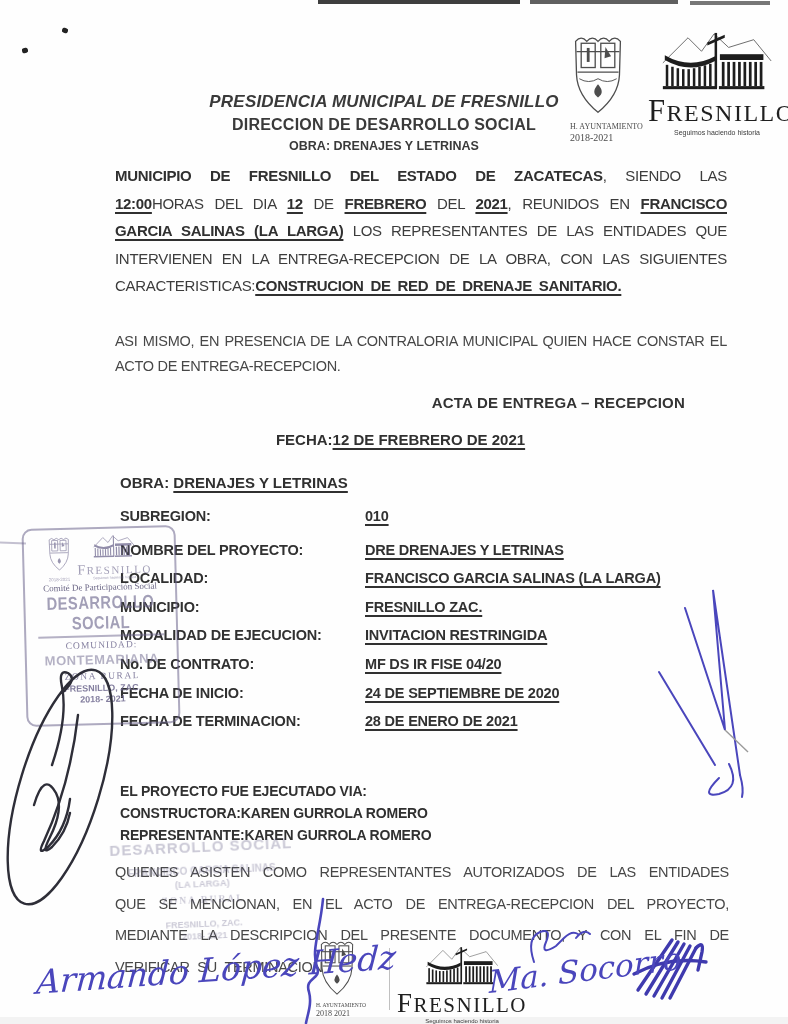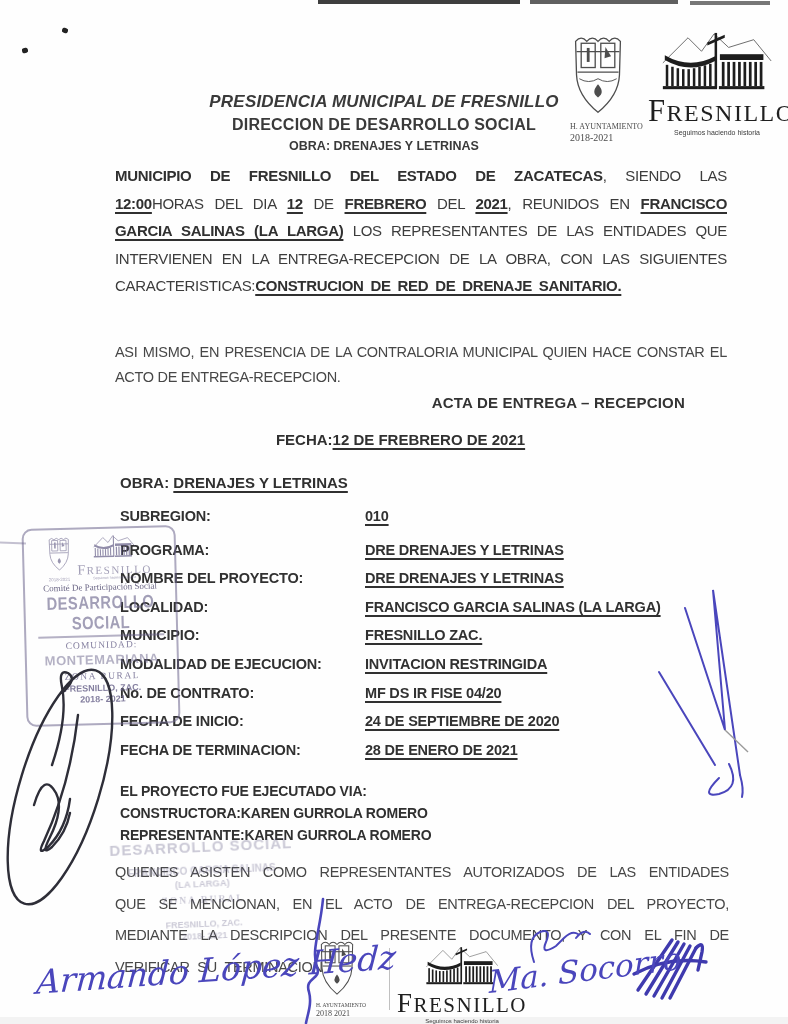--- a/index.html
+++ b/index.html
@@ -25,21 +25,21 @@
   .brand { text-align:center; color:#1f1f1f; }
   .brand-word { font-family:"Liberation Serif", serif; letter-spacing:1.5px; line-height:1; }
   .brand-word::first-letter { font-size:128%; }
   .brand-tag { color:#3a3a3a; }
 
   
   .para { text-align:justify; letter-spacing:-.3px; }
   .intro { left:115px; top:162px; width:612px; font-size:15px; line-height:27.6px; word-spacing:3px; }
   .b { font-weight:700; color:#303030; }
   .bu { font-weight:700; color:#303030; text-decoration:underline; text-decoration-thickness:1.5px; text-underline-offset:2.5px; }
-  .witness { left:115px; top:340px; width:612px; font-size:14.5px; line-height:24.6px; color:#474747; }
+  .witness { left:115px; top:329px; width:612px; font-size:14.5px; line-height:24.6px; color:#474747; }
   .acta-title { left:115px; top:394px; width:570px; text-align:right; font-size:15px; font-weight:700; color:#333; letter-spacing:.2px; }
   .fecha { left:115px; top:431px; width:571px; text-align:center; font-size:15px; font-weight:700; color:#303030; }
   .obra { left:120px; top:474px; font-size:15px; font-weight:700; color:#303030; }
 
   .fields { left:120px; top:508px; width:600px; font-size:14.5px; font-weight:700; color:#313131; }
   .fields .row { height:28.6px; white-space:nowrap; }
   .fields .row:first-child { margin-bottom:5px; }
   .flabel { display:inline-block; width:245px; letter-spacing:-.2px; }
   .fvalue { text-decoration:underline; text-decoration-thickness:1.5px; text-underline-offset:2.5px; letter-spacing:-.2px; }
 
@@ -164,21 +164,20 @@
   <div class="abs fecha">
     <span>FECHA:</span><span class="bu">12 DE FREBRERO DE 2021</span>
   </div>
 
   <div class="abs obra">
     <span>OBRA: </span><span class="bu">DRENAJES Y LETRINAS</span>
   </div>
 
   <div class="abs fields">
     <div class="row"><span class="flabel">SUBREGION:</span><span class="fvalue">010</span></div>
-    <div class="row"><span class="flabel">PROGRAMA:</span><span class="fvalue">DRE DRENAJES Y LETRINAS</span></div>
     <div class="row"><span class="flabel">NOMBRE DEL PROYECTO:</span><span class="fvalue">DRE DRENAJES Y LETRINAS</span></div>
     <div class="row"><span class="flabel">LOCALIDAD:</span><span class="fvalue">FRANCISCO GARCIA SALINAS (LA LARGA)</span></div>
     <div class="row"><span class="flabel">MUNICIPIO:</span><span class="fvalue">FRESNILLO ZAC.</span></div>
     <div class="row"><span class="flabel">MODALIDAD DE EJECUCION:</span><span class="fvalue">INVITACION RESTRINGIDA</span></div>
     <div class="row"><span class="flabel">No. DE CONTRATO:</span><span class="fvalue">MF DS IR FISE 04/20</span></div>
     <div class="row"><span class="flabel">FECHA DE INICIO:</span><span class="fvalue">24 DE SEPTIEMBRE DE 2020</span></div>
     <div class="row"><span class="flabel">FECHA DE TERMINACION:</span><span class="fvalue">28 DE ENERO DE 2021</span></div>
   </div>
 
   <div class="abs execvia">

